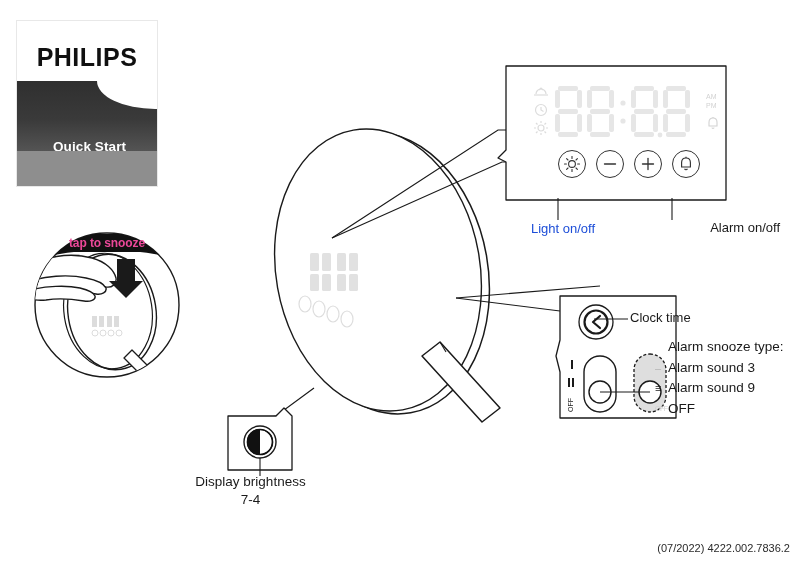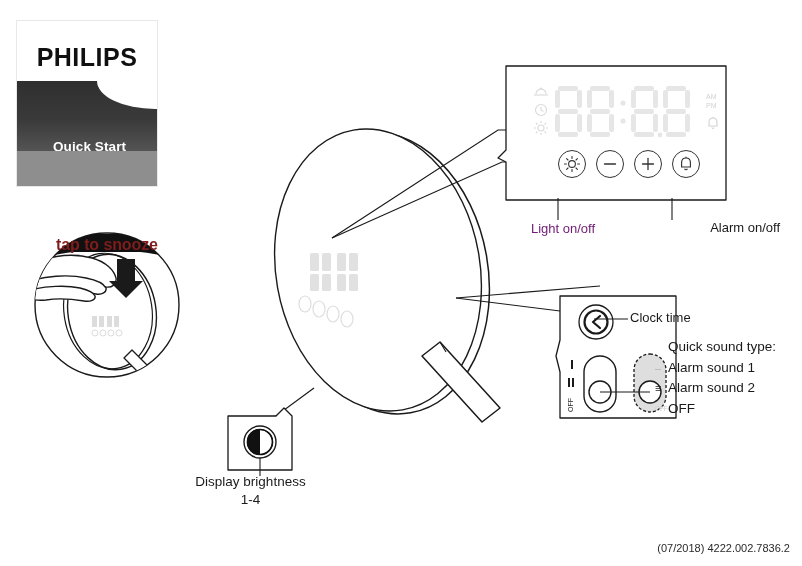--- a/index.html
+++ b/index.html
@@ -103,23 +103,23 @@
     top: 232px;
     width: 182px;
     height: 146px;
   }
   #snooze-banner-text {
     position: absolute;
     left: 0;
     top: 4px;
     width: 182px;
     text-align: center;
-    font-size: 16px;
+    font-size: 12px;
     font-weight: bold;
-    color: #7f1d1d;
+    color: #ec4899;
     letter-spacing: -0.1px;
     z-index: 5;
     pointer-events: none;
   }
 
   
   #lamp-figure {
     position: absolute;
     left: 270px;
     top: 120px;
@@ -158,21 +158,21 @@
     top: 0;
   }
   #label-light {
     position: absolute;
     left: 478px;
     top: 220px;
     width: 170px;
     text-align: center;
     font-size: 13px;
     line-height: 17px;
-    color: #701a75;
+    color: #1d4ed8;
   }
   #label-alarm {
     position: absolute;
     left: 620px;
     top: 220px;
     width: 160px;
     text-align: right;
     font-size: 13px;
     color: #1a1a1a;
   }
@@ -512,28 +512,28 @@
       <line x1="44" y1="98" x2="94" y2="98" stroke="#1a1a1a" stroke-width="1.1"></line>
     </svg>
   </div>
 
   <svg style="position:absolute;left:594px;top:310px;" width="40" height="16" viewBox="0 0 40 16">
     <line x1="0" y1="9" x2="34" y2="9" stroke="#1a1a1a" stroke-width="1.2"></line>
   </svg>
   <div id="clock-time-label">Clock time</div>
 
   <div id="alarm-type-block">
-    <div class="row">Quick sound type:</div>
+    <div class="row">Alarm snooze type:</div>
     <div class="row">
       <span class="marker" style="color:#b5b5b5;">–</span>
-      <span>Alarm sound 1</span>
+      <span>Alarm sound 3</span>
     </div>
     <div class="row">
       <span class="marker" style="color:#1a1a1a;font-weight:bold;">≡</span>
-      <span>Alarm sound 2</span>
+      <span>Alarm sound 9</span>
     </div>
     <div class="row">
       <span class="marker" style="color:#cfcfcf;font-size:7px;letter-spacing:-0.5px;">OFF</span>
       <span>OFF</span>
     </div>
   </div>
 
   <div id="brightness-callout">
     <svg width="78" height="78" viewBox="0 0 78 78">
       <path d="M 2 18 L 50 18 L 58 10 L 66 18 L 66 72 L 2 72 Z" fill="#ffffff" stroke="#1a1a1a" stroke-width="1.3" stroke-linejoin="round"></path>
@@ -542,18 +542,18 @@
         <circle cx="34" cy="44" r="12.5" fill="#ffffff" stroke="#1a1a1a" stroke-width="1.2"></circle>
         <path d="M 34 31.5 A 12.5 12.5 0 0 0 34 56.5 Z" fill="#111111"></path>
         <circle cx="34" cy="44" r="12.5" fill="none" stroke="#111111" stroke-width="1.6"></circle>
       </g>
       <line x1="34" y1="60" x2="34" y2="78" stroke="#1a1a1a" stroke-width="1.1"></line>
     </svg>
   </div>
 
   <div id="brightness-label">
     <div>Display brightness</div>
-    <div>1-4</div>
-  </div>
-
-  <div id="footer-code">(07/2018) 4222.002.7836.2</div>
+    <div>7-4</div>
+  </div>
+
+  <div id="footer-code">(07/2022) 4222.002.7836.2</div>
 
 </div>
 
 </body></html>

